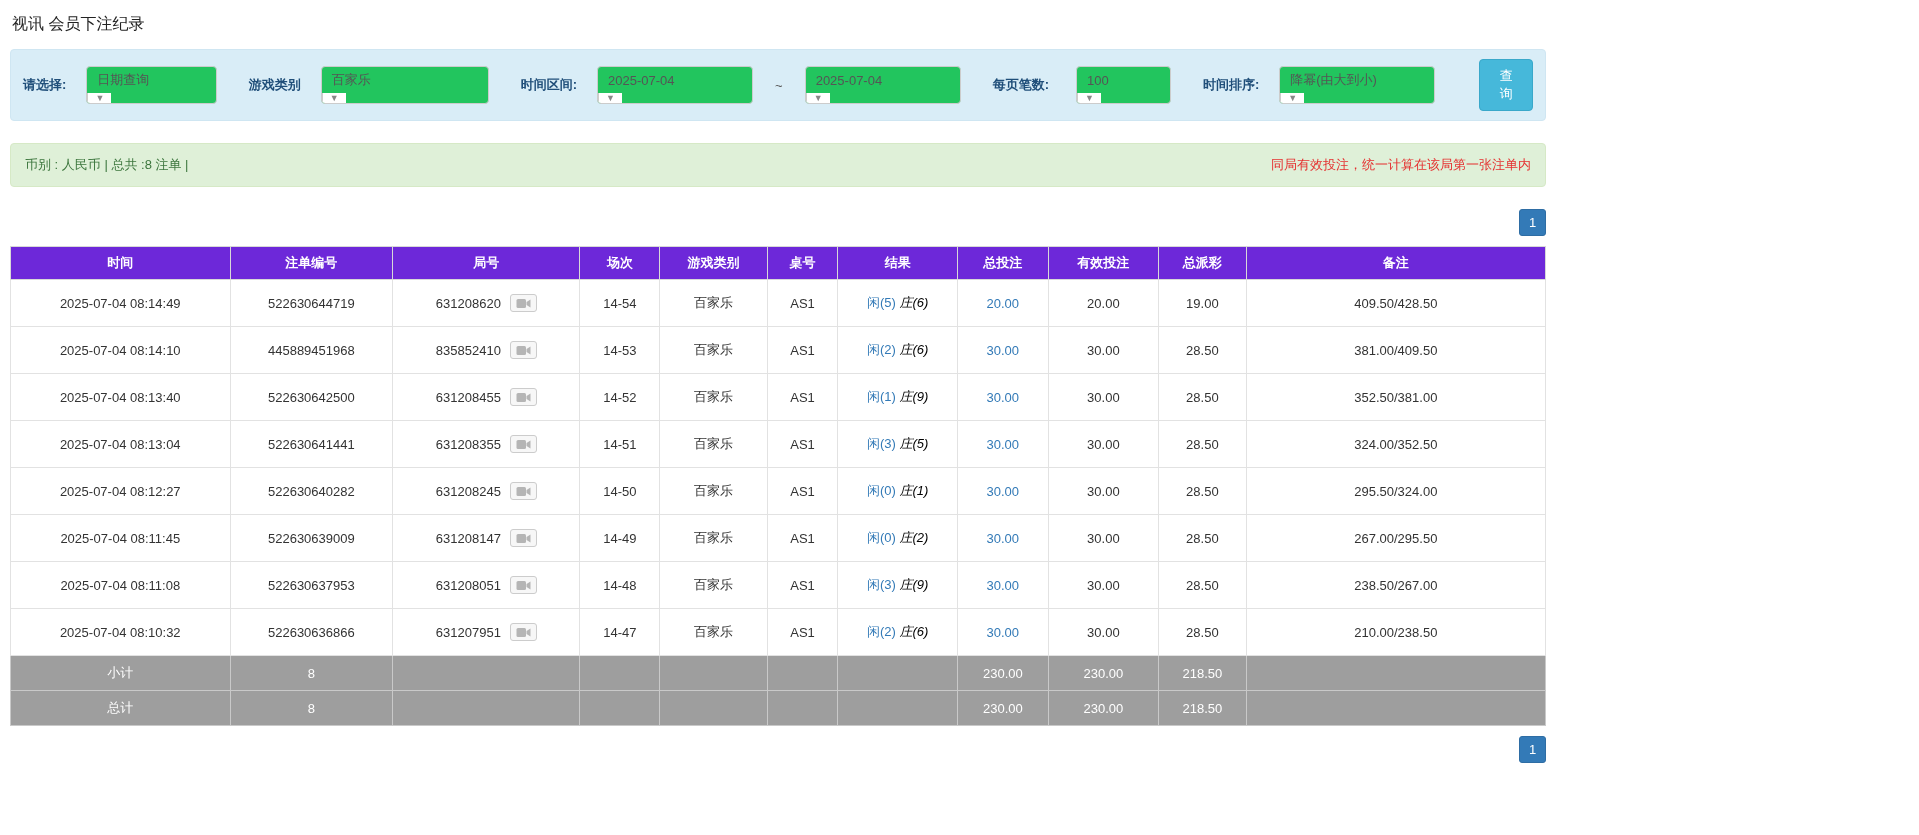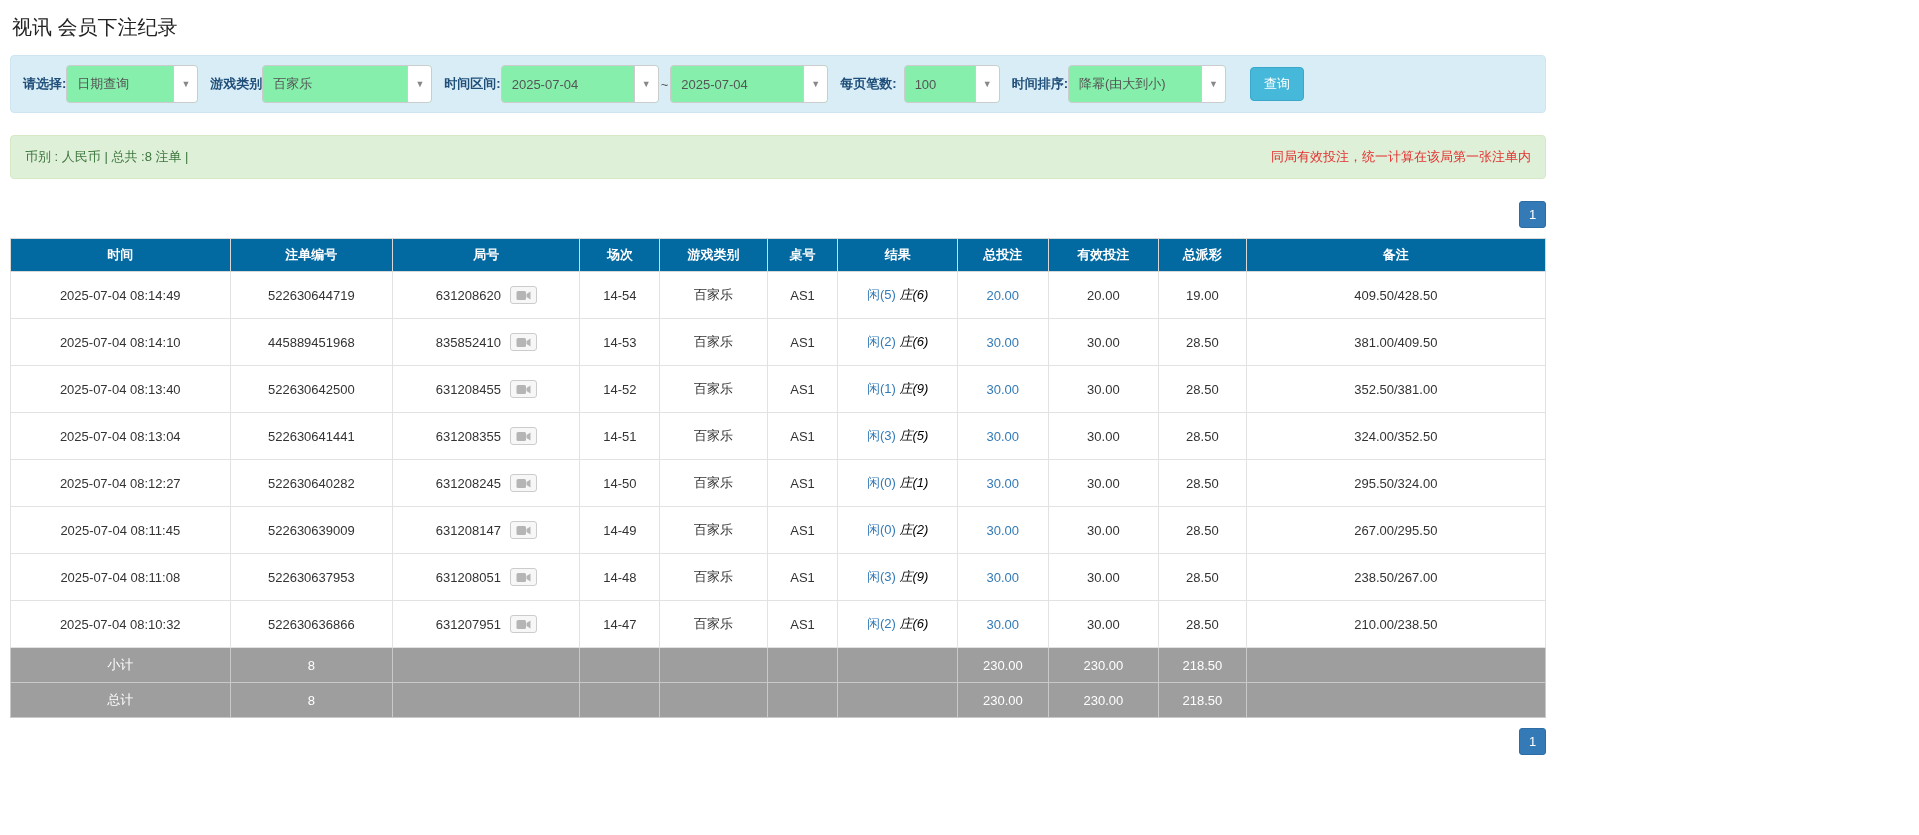--- a/index.html
+++ b/index.html
@@ -6,53 +6,54 @@
   html, body { background: #fff; }
   body {
     font-family: "Liberation Sans", "DejaVu Sans", sans-serif;
     color: #333;
     min-height: 835px;
     width: 1919px;
   }
   .page { width: 1546px; padding: 10px 0 0 10px; }
 
   .page-title {
-    font-size: 20px;
+    font-size: 16px;
     font-weight: normal;
     color: #222;
     margin: 4px 0 14px 2px;
   }
 
   
   .filter-bar {
     background: #d9edf7;
     border: 1px solid #cfe6f2;
     border-radius: 4px;
     padding: 9px 12px;
     display: flex;
     align-items: center;
-    gap: 0;
+    gap: 20px;
     margin-bottom: 12px;
   }
   .flabel {
     font-size: 13px;
     font-weight: bold;
     color: #1f4e79;
     white-space: nowrap;
   }
   .flabel.gap { margin-left: 12px; }
   .sel {
     display: inline-flex;
     align-items: stretch;
-    background: #86efac;
+    background: #22c55e;
     border: 1px solid #ccc;
     border-radius: 4px;
     height: 38px;
     overflow: hidden;
     cursor: pointer;
+    flex-direction: column;
   }
   .sel .sel-val {
     flex: 1;
     display: flex;
     align-items: center;
     padding: 0 10px;
     font-size: 13px;
     color: #555;
     white-space: nowrap;
   }
@@ -121,21 +122,21 @@
     border-collapse: collapse;
     table-layout: fixed;
   }
   table.records th, table.records td {
     border: 1px solid #e2e2e2;
     font-size: 13px;
     text-align: center;
     vertical-align: middle;
   }
   table.records thead th {
-    background: #0369a1;
+    background: #6d28d9;
     color: #fff;
     font-weight: bold;
     padding: 7px 4px;
     border-color: #d8d8d8;
   }
   table.records tbody td {
     background: #fff;
     color: #333;
     padding: 14px 6px;
   }

